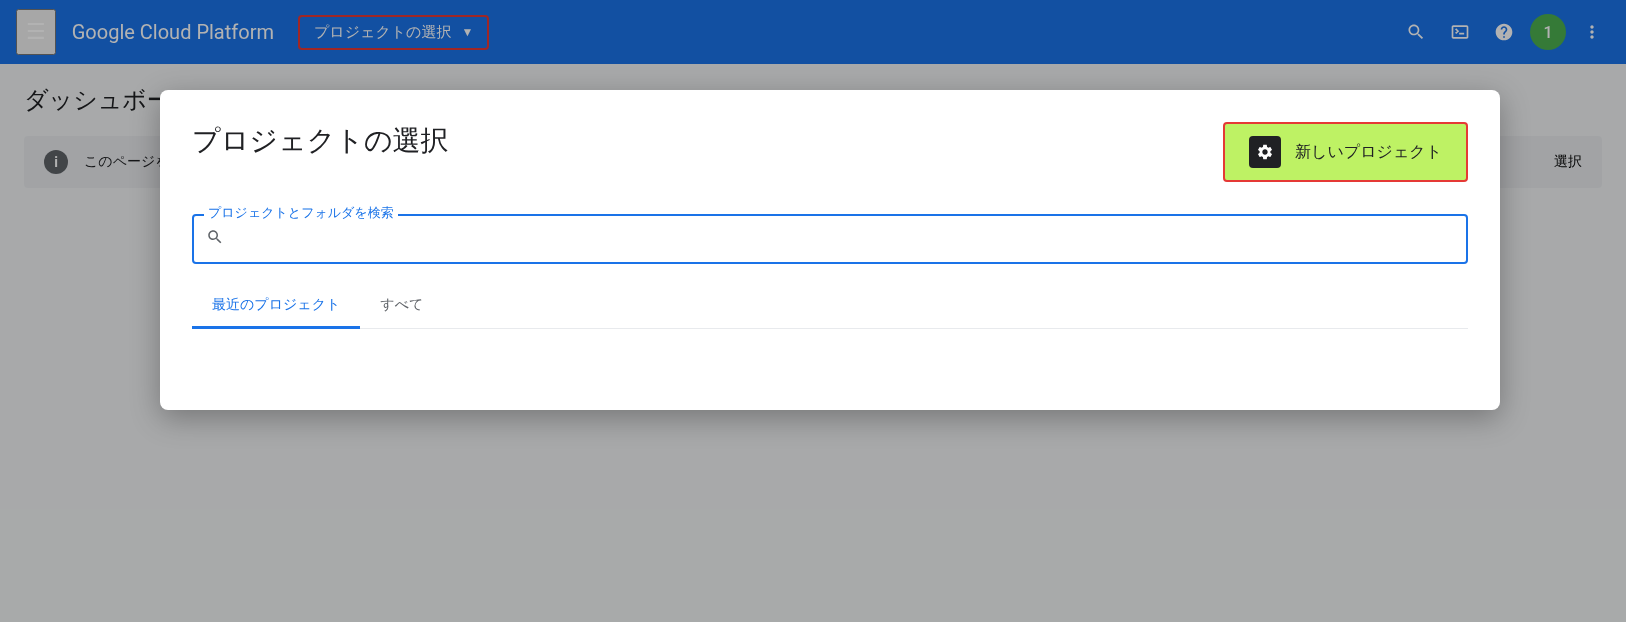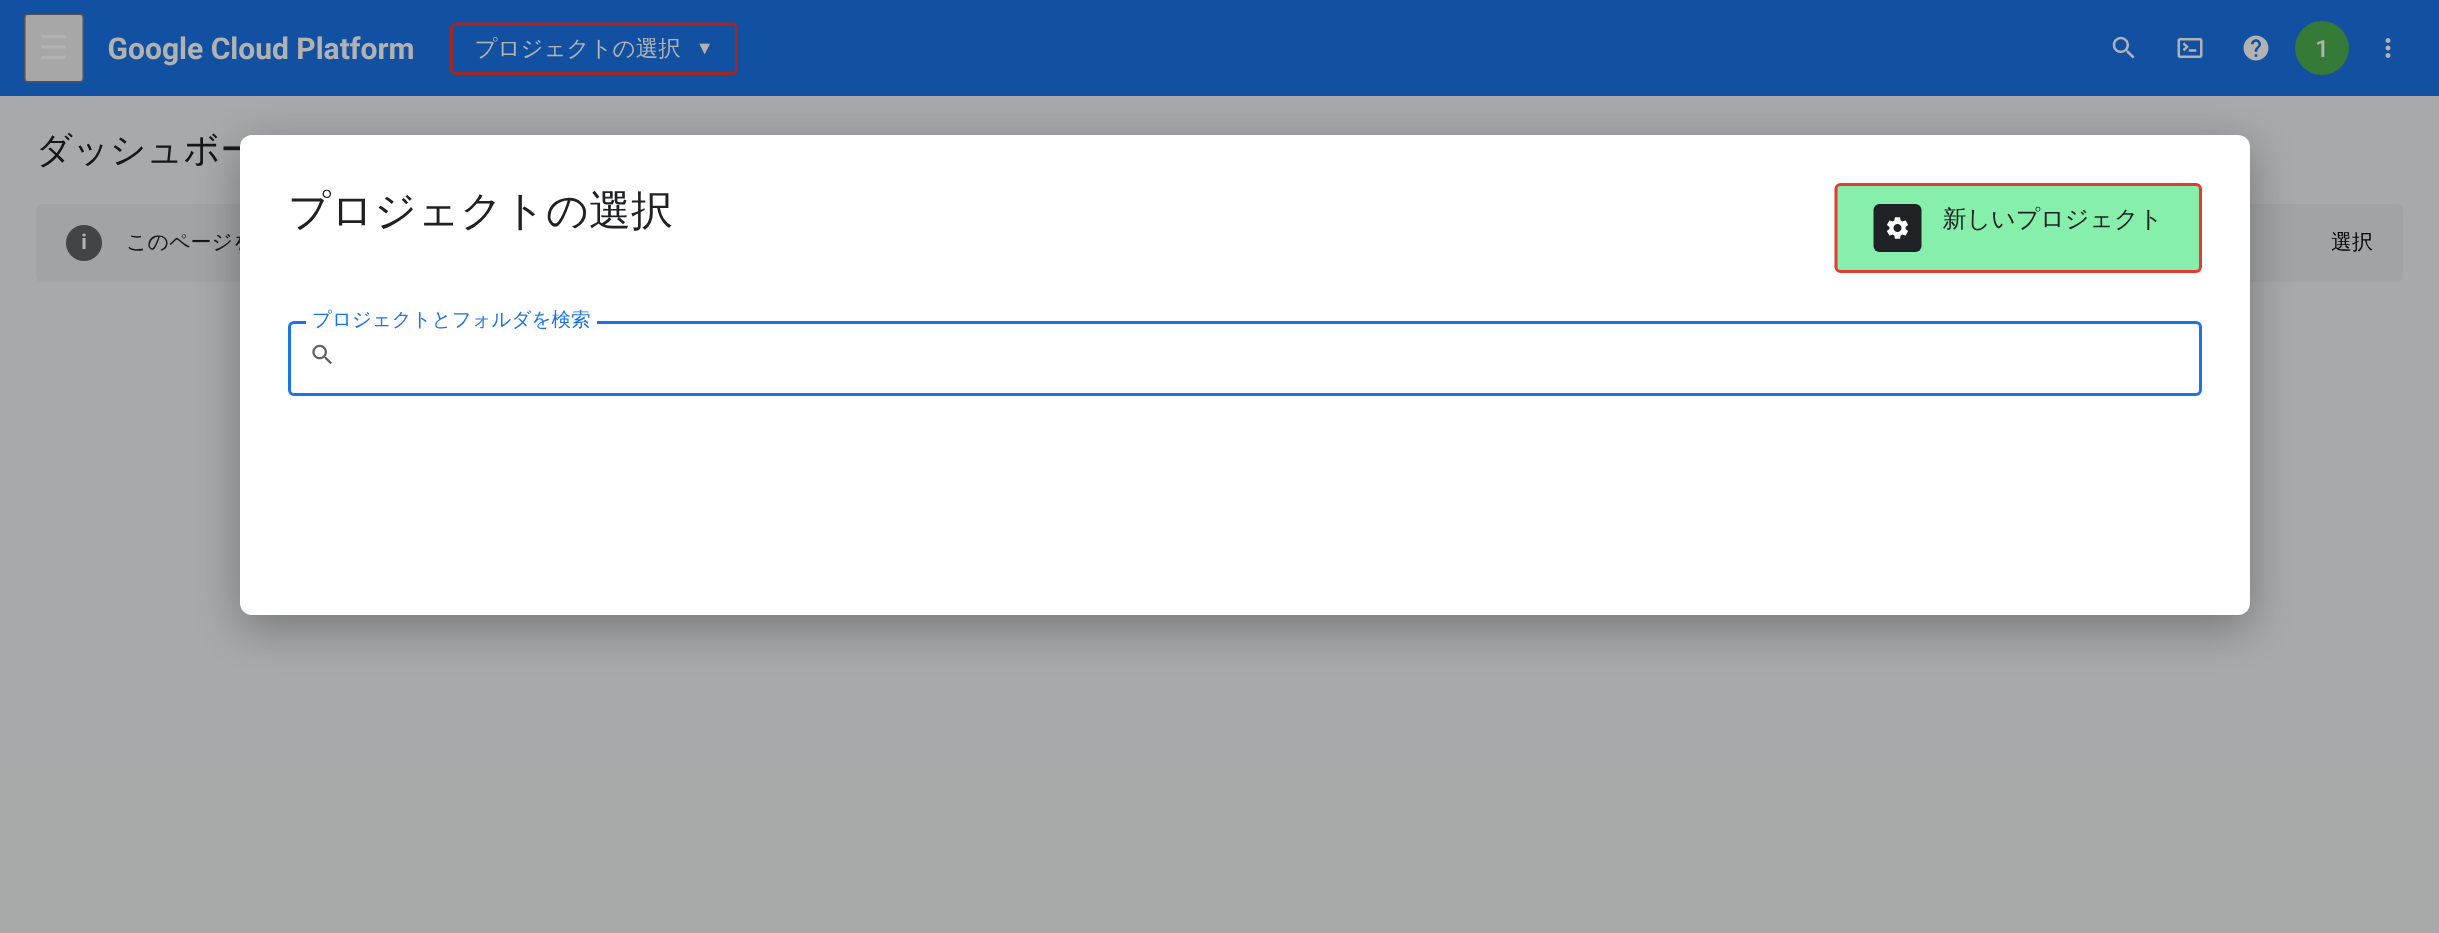--- a/index.html
+++ b/index.html
@@ -27,21 +27,21 @@
     .topbar-menu-icon {
       color: white;
       font-size: 22px;
       cursor: pointer;
       padding: 8px;
     }
 
     .topbar-logo {
       color: white;
       font-size: 20px;
-      font-weight: 700;
+      font-weight: 400;
       white-space: nowrap;
       margin-right: 8px;
     }
 
     .project-selector {
       border: 2px solid #e53935;
       border-radius: 4px;
       padding: 6px 14px;
       display: flex;
       align-items: center;
@@ -180,24 +180,24 @@
       font-size: 28px;
       font-weight: 400;
       color: #202124;
     }
 
     .new-project-btn {
       border: 2px solid #e53935;
       border-radius: 4px;
       padding: 12px 24px;
       display: flex;
-      align-items: flex-start;
+      align-items: center;
       gap: 14px;
       cursor: pointer;
-      background: #86efac;
+      background: #bef264;
       font-size: 16px;
       color: #202124;
     }
 
     .new-project-btn-icon {
       width: 32px;
       height: 32px;
       background: #202124;
       border-radius: 4px;
       display: flex;
@@ -342,13 +342,17 @@
   <div class="search-field-wrapper">
     <span class="search-field-label">プロジェクトとフォルダを検索</span>
     <span class="search-field-icon">
       <svg width="18" height="18" viewBox="0 0 24 24" fill="#5f6368">
         <path d="M15.5 14h-.79l-.28-.27C15.41 12.59 16 11.11 16 9.5 16 5.91 13.09 3 9.5 3S3 5.91 3 9.5 5.91 16 9.5 16c1.61 0 3.09-.59 4.23-1.57l.27.28v.79l5 4.99L20.49 19l-4.99-5zm-6 0C7.01 14 5 11.99 5 9.5S7.01 5 9.5 5 14 7.01 14 9.5 11.99 14 9.5 14z"></path>
       </svg>
     </span>
     <input type="text" class="search-field" style="">
   </div>
 
+  <div class="dialog-tabs">
+    <div class="tab-item active">最近のプロジェクト</div>
+    <div class="tab-item">すべて</div>
+  </div>
 </div>
 
 </body></html>

